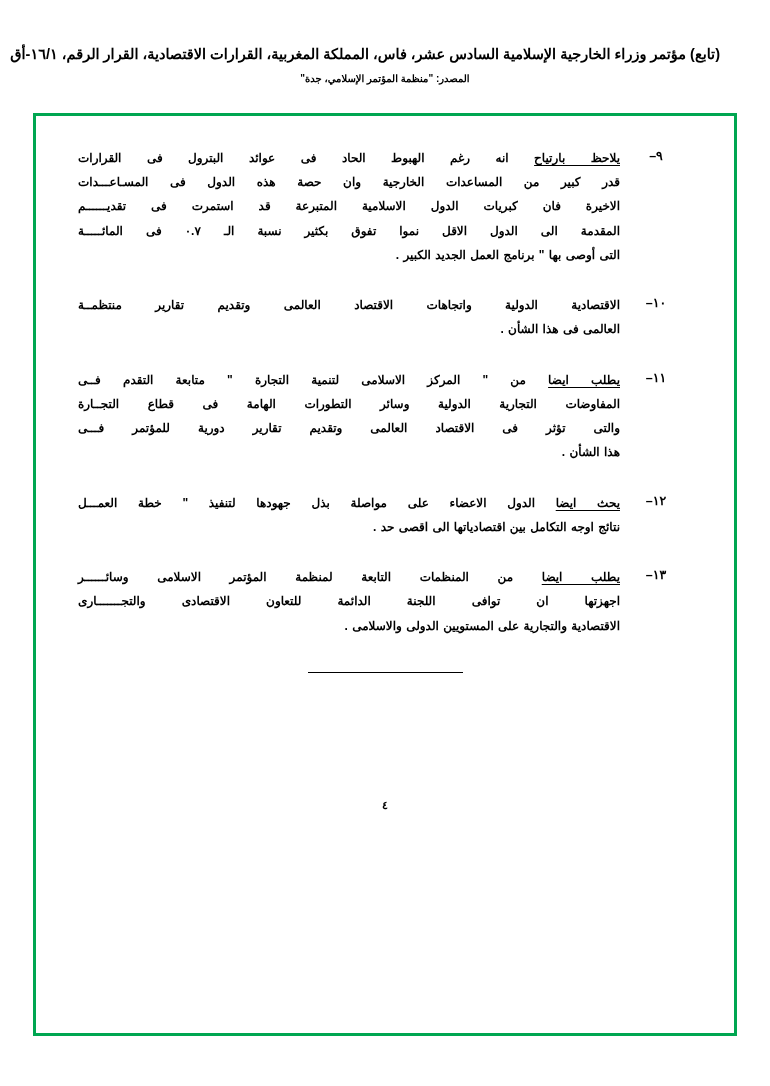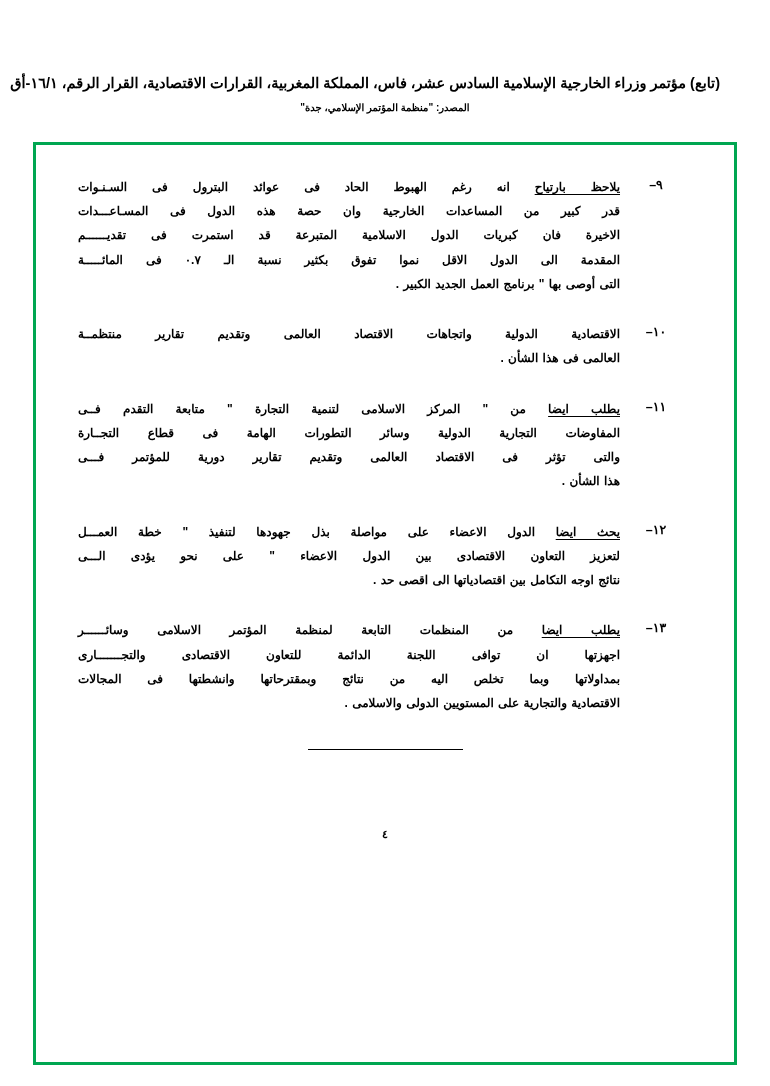--- a/index.html
+++ b/index.html
@@ -14,21 +14,20 @@
     color: #000000;
     position: relative;
     overflow: hidden;
   }
 
   .page {
     position: relative;
     width: 770px;
     height: 832px;
     box-sizing: border-box;
-    margin-top: 29px;
   }
 
   
   .header {
     padding: 44px 50px 0 50px;
     text-align: center;
   }
   .header-title {
     font-size: 14.5px;
     font-weight: bold;
@@ -138,21 +137,21 @@
   </div>
 
   <div class="frame">
     <div class="frame-inner">
 
       <div class="clause">
         <div class="clause-number">٩–</div>
         <div class="clause-body">
           <span class="line">
             <span class="lead">يلاحظ بارتياح</span>
-            <span>انه رغم الهبوط الحاد فى عوائد البترول فى السـنـوات</span>
+            <span>انه رغم الهبوط الحاد فى عوائد البترول فى القرارات</span>
           </span>
           <span class="line">قدر كبير من المساعدات الخارجية وان حصة هذه الدول فى المسـاعـــدات</span>
           <span class="line">الاخيرة فان كبريات الدول الاسلامية المتبرعة قد استمرت فى تقديــــــم</span>
           <span class="line">المقدمة الى الدول الاقل نموا تفوق بكثير نسبة الـ ٠.٧ فى المائـــــة</span>
           <span class="line last">التى أوصى بها " برنامج العمل الجديد الكبير   .</span>
         </div>
       </div>
 
       <div class="clause">
         <div class="clause-number">١٠–</div>
@@ -175,34 +174,32 @@
         </div>
       </div>
 
       <div class="clause">
         <div class="clause-number">١٢–</div>
         <div class="clause-body">
           <span class="line">
             <span class="lead">يحث ايضا</span>
             <span>الدول الاعضاء على مواصلة بذل جهودها لتنفيذ " خطة العمـــل</span>
           </span>
-          <span class="line">لتعزيز التعاون الاقتصادى بين الدول الاعضاء "  على نحو يؤدى الـــى</span>
           <span class="line last">نتائج اوجه التكامل بين اقتصادياتها الى اقصى حد .</span>
         </div>
       </div>
 
       <div class="clause">
         <div class="clause-number">١٣–</div>
         <div class="clause-body">
           <span class="line">
             <span class="lead">يطلب ايضا</span>
             <span>من المنظمات التابعة لمنظمة المؤتمر الاسلامى وسائــــــر</span>
           </span>
           <span class="line">اجهزتها ان توافى اللجنة الدائمة للتعاون الاقتصادى والتجـــــــارى</span>
-          <span class="line">بمداولاتها وبما تخلص اليه من نتائج وبمقترحاتها وانشطتها فى المجالات</span>
           <span class="line last">الاقتصادية والتجارية على المستويين الدولى والاسلامى .</span>
         </div>
       </div>
 
       <div class="divider-wrap">
         <div class="divider"></div>
       </div>
 
     </div>
   </div>

